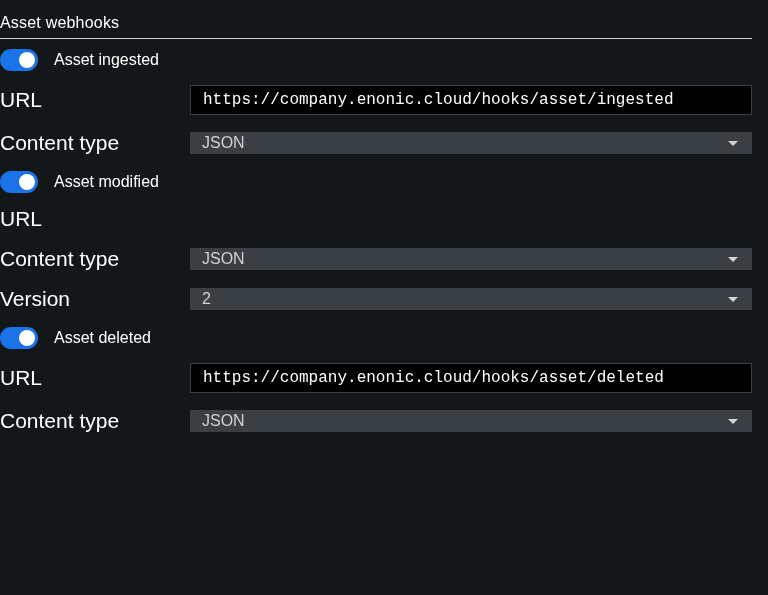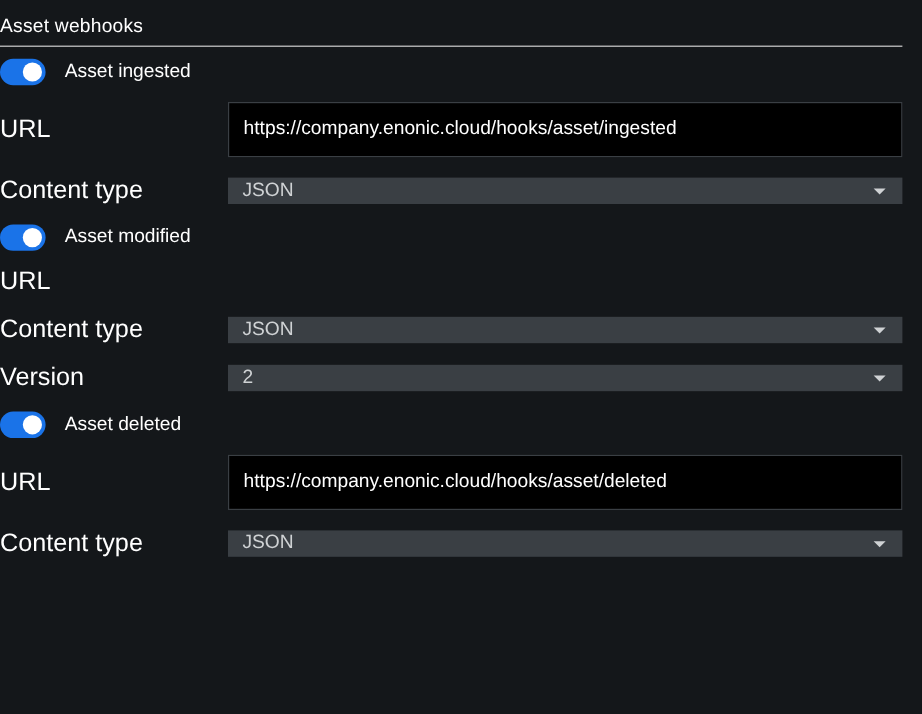--- a/index.html
+++ b/index.html
@@ -52,27 +52,27 @@
     margin-bottom: 16px;
   }
   .field-label {
     width: 190px;
     flex-shrink: 0;
     font-size: 21px;
     font-weight: 400;
   }
   .text-input {
     flex: 1;
-    height: 46px;
+    height: 30px;
     background: #000000;
     border: 1px solid #3a3f44;
     color: #ffffff;
     padding: 0 12px;
     font-size: 16px;
-    font-family: Liberation Sans, sans-serif;
+    font-family: Liberation Mono, monospace;
     outline: none;
   }
   .text-input::placeholder { color: #ffffff; }
   .select {
     flex: 1;
     height: 22px;
     background: #3a3f44;
     color: #cfd2d4;
     display: flex;
     align-items: center;

